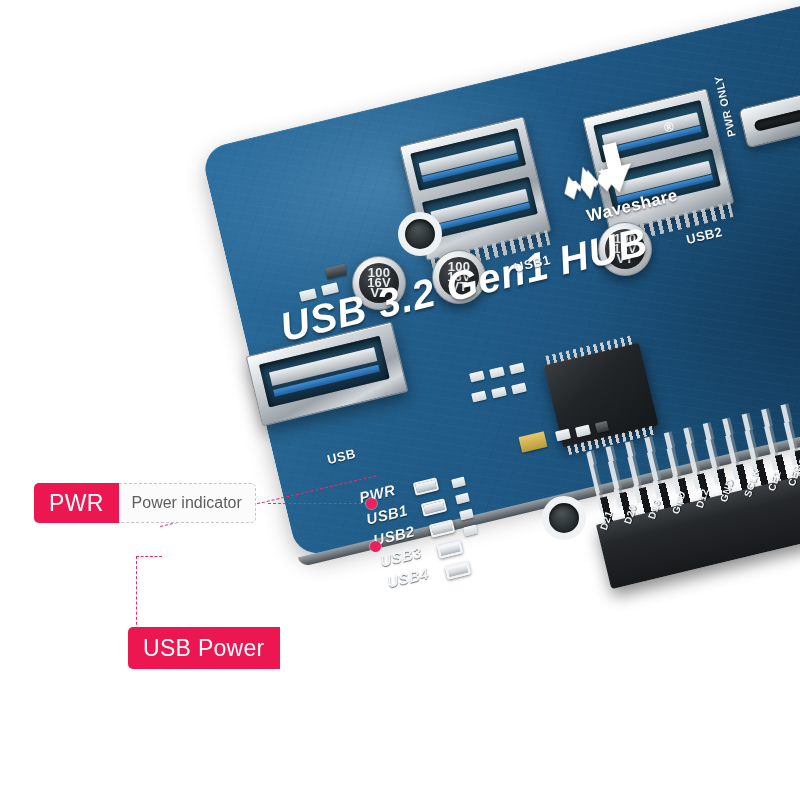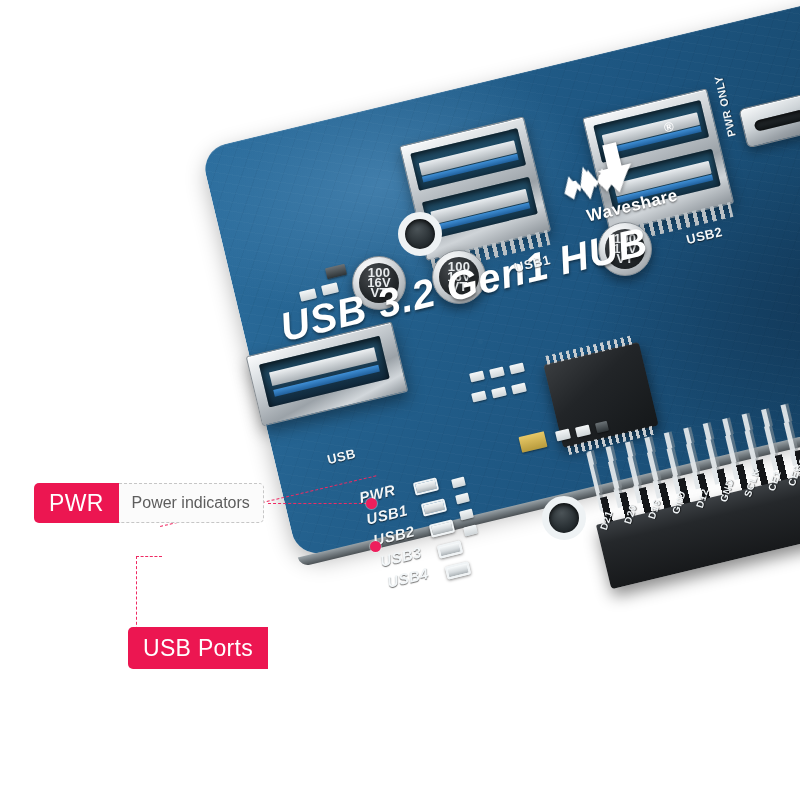--- a/index.html
+++ b/index.html
@@ -444,20 +444,20 @@
   <div class="seg-h" style="left:268px; top:503px; width:104px;"></div>
   <div class="dot" style="left:366px; top:498px;"></div>
 
   <div class="seg-v" style="left:136px; top:556px; height:84px;"></div>
   <div class="seg-h" style="left:136px; top:556px; width:26px;"></div>
   <div class="seg-h" style="left:160px; top:526px; width:222px; transform:rotate(-13.2deg); transform-origin:0 0;"></div>
   <div class="dot" style="left:370px; top:541px;"></div>
 
   <div class="callout" style="left:34px; top:483px;">
     <div class="tag">PWR</div>
-    <div class="desc">Power indicators</div>
+    <div class="desc">Power indicator</div>
   </div>
 
   <div class="callout" style="left:128px; top:627px; height:42px;">
-    <div class="tag">USB Ports</div>
+    <div class="tag">USB Power</div>
   </div>
 
 </div>
 
 </body></html>

